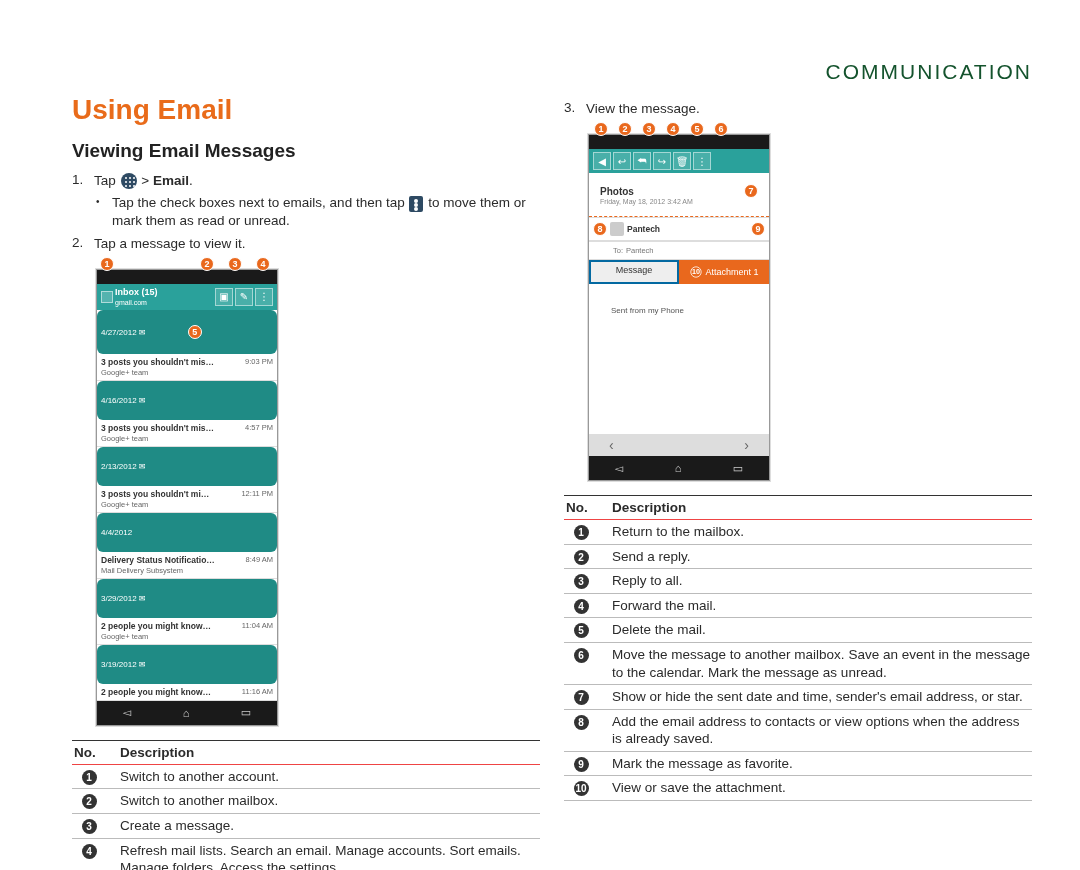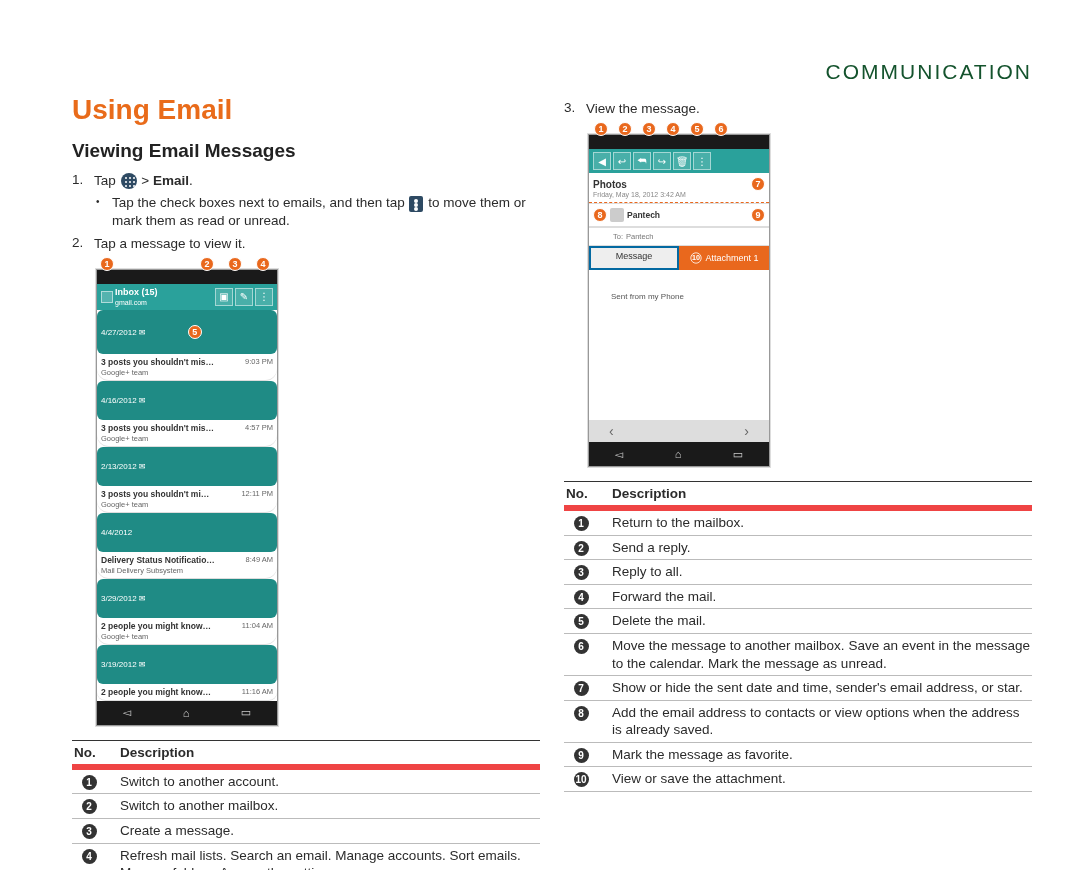--- a/index.html
+++ b/index.html
@@ -123,21 +123,21 @@
   }
   .phone .topbar .ticon {
     width:18px; height:18px; background:rgba(255,255,255,0.15); border:1px solid rgba(255,255,255,0.5);
     display:flex; align-items:center; justify-content:center; font-size:10px;
   }
   .phone .dateband {
     background:#1f8b85; color:#fff; font-size:8px; padding:15px 4px;border-radius:6px;
   }
   .phone .row {
     border-bottom:1px solid #ddd; padding:3px 4px;
-    display:flex; flex-direction:column; gap:1px;border-radius:12px;
+    display:flex; flex-direction:column; gap:1px;
   }
   .phone .row .subj { font-weight:700; font-size:8.5px; display:flex; justify-content:space-between;}
   .phone .row .subj .tm{ font-weight:400; font-size:7.5px; color:#666;}
   .phone .row .from { font-size:7.5px; color:#666;}
   .phone .navbar {
     background:#1a1a1a; height:24px; display:flex; justify-content:space-around; align-items:center; color:#ccc; font-size:11px;
   }
   .phone2 .body {
     padding:22px; min-height:150px; font-size:8px; color:#555;
   }
@@ -146,41 +146,41 @@
   }
   .phone2 .tabs .t {
     flex:1; text-align:center; padding:3px 2px; background:#eee; border:2px solid #0369a1;
   }
   .phone2 .tabs .t.active{ background:#e9681d; color:#fff; border-color:#e9681d;}
   .phone2 .fromline{
     display:flex; align-items:center; gap:3px; padding:4px; border-top:1px solid #ddd;border-bottom:1px solid #ddd;
     font-size:8.5px;
   }
   .phone2 .subjline{
-    padding:4px; font-weight:700; font-size:10px; color:#333; background:#fff;
+    padding:11px; font-weight:700; font-size:10px; color:#333; background:#fff;
     border-bottom:1px dashed #e9681d;
   }
   .phone2 .subjline .sm{ display:block; font-weight:400; font-size:7px; color:#888;}
   .phone2 .readbar{
     background:#ddd; height:22px; display:flex; justify-content:space-between; align-items:center; padding:0 20px; font-size:14px; color:#666;
   }
 
   .topmarkers {
     display:flex; gap:14px; margin-left:28px; margin-bottom:-8px; position:relative; z-index:3;
   }
 
   
   .legend {
     margin-top: 10px;
     font-size: 13.5px;
     width: 100%;
   }
   .legend .hdr {
     display:flex; gap:16px;
-    border-top:1px solid #333; border-bottom:6px solid #ef4444;
+    border-top:1px solid #333; border-bottom:1px solid #ef4444;
     padding:4px 2px; font-weight:700;
   }
   .legend .hdr .c1{ width:30px;}
   .legend .lrow{
     display:flex; gap:16px;
     border-bottom:1px solid #bbb;
     padding:3px 2px;
     align-items:flex-start;
   }
   .legend .lrow .c1{ width:30px; display:flex; justify-content:center; padding-top:2px;}

